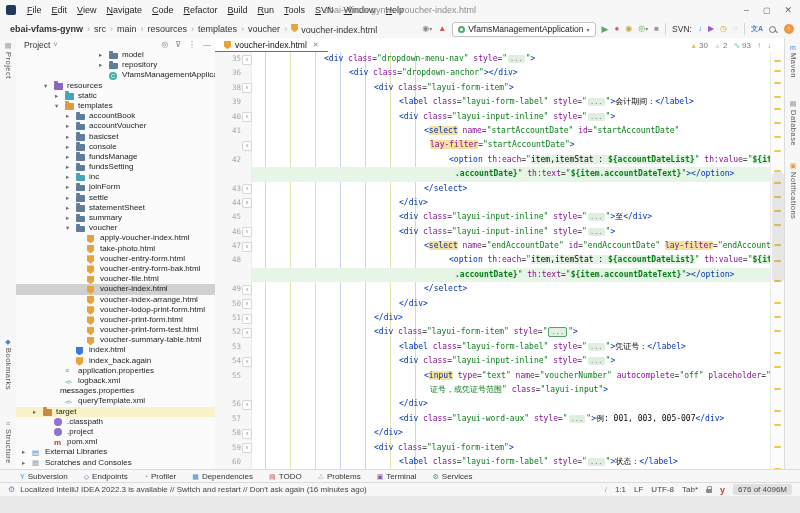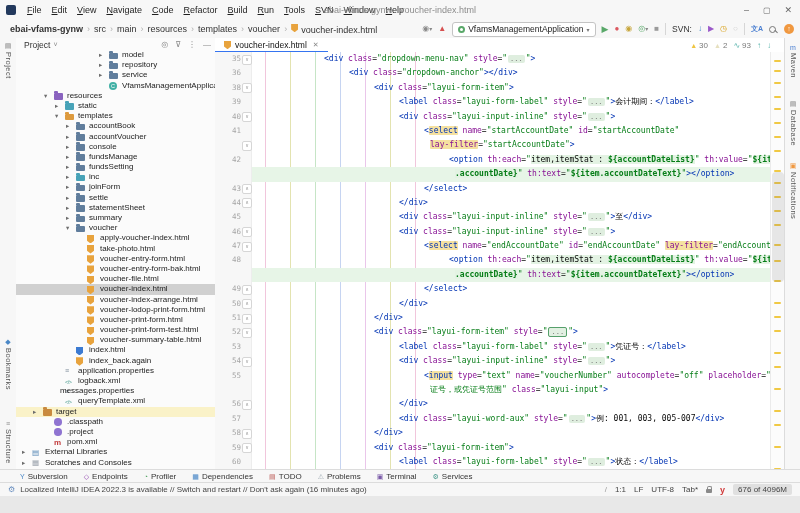--- a/index.html
+++ b/index.html
@@ -216,25 +216,20 @@
             <span class="tchev" style="left: 83px;">▸</span>
             <span class="ti ti-fold" style="left: 93px;"></span>
             <span class="tl" style="left: 106px; text-align: right;">model</span>
           </div>
           <div class="tree-row">
             <span class="tchev" style="left: 83px;">▸</span>
             <span class="ti ti-fold" style="left: 93px;"></span>
             <span class="tl" style="left: 106px;">repository</span>
           </div>
           <div class="tree-row">
-            <span class="tchev" style="left: 83px;">▸</span>
-            <span class="ti ti-fold" style="left: 93px;"></span>
-            <span class="tl" style="left: 106px;">service</span>
-          </div>
-          <div class="tree-row">
             <span class="ti ti-cls" style="left: 93px;">C</span>
             <span class="tl" style="left: 106px;">VfamsManagementApplication</span>
           </div>
           <div class="tree-row">
             <span class="tchev" style="left: 28px;">▾</span>
             <span class="ti ti-fres" style="left: 38px;"></span>
             <span class="tl" style="left: 51px;">resources</span>
           </div>
           <div class="tree-row">
             <span class="tchev" style="left: 39px;">▸</span>
@@ -248,20 +243,25 @@
           </div>
           <div class="tree-row">
             <span class="tchev" style="left: 50px;">▸</span>
             <span class="ti ti-fold" style="left: 60px;"></span>
             <span class="tl" style="left: 73px;">accountBook</span>
           </div>
           <div class="tree-row">
             <span class="tchev" style="left: 50px;">▸</span>
             <span class="ti ti-fold" style="left: 60px;"></span>
             <span class="tl" style="left: 73px;">accountVoucher</span>
+          </div>
+          <div class="tree-row">
+            <span class="tchev" style="left: 50px;">▸</span>
+            <span class="ti ti-fold" style="left: 60px;"></span>
+            <span class="tl" style="left: 73px;">basicset</span>
           </div>
           <div class="tree-row">
             <span class="tchev" style="left: 50px;">▸</span>
             <span class="ti ti-fold" style="left: 60px;"></span>
             <span class="tl" style="left: 73px;">console</span>
           </div>
           <div class="tree-row">
             <span class="tchev" style="left: 50px;">▸</span>
             <span class="ti ti-fold" style="left: 60px;"></span>
             <span class="tl" style="left: 73px;">fundsManage</span>

